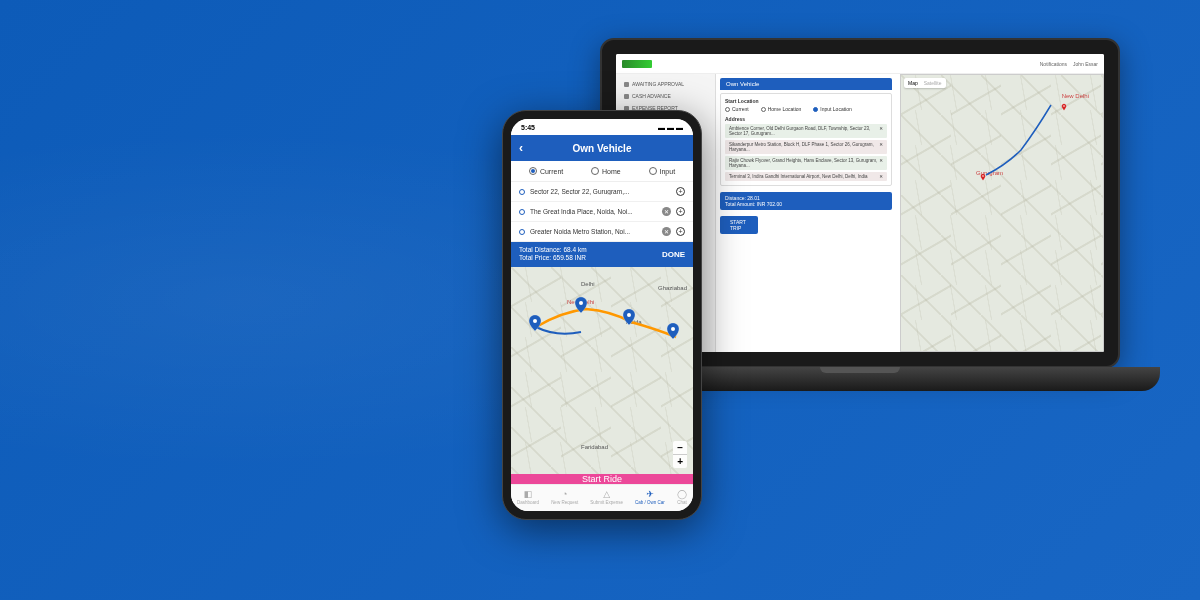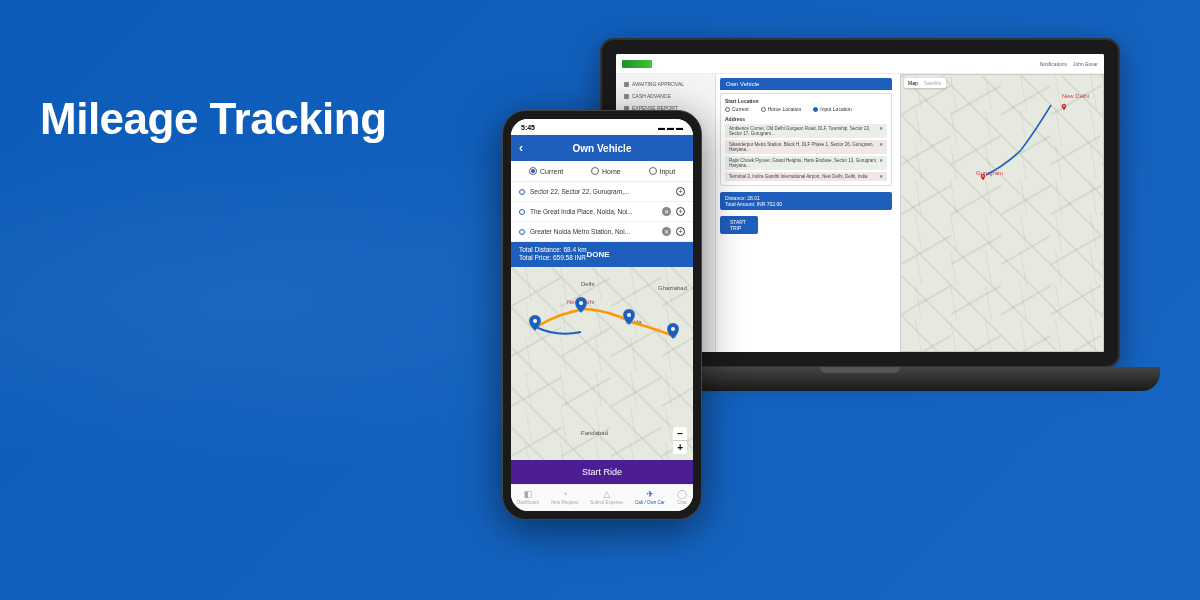--- a/index.html
+++ b/index.html
@@ -45,49 +45,48 @@
 .ph-back{position:absolute;left:8px;font-size:12px}
 .ph-radio-row{display:flex;justify-content:space-around;padding:6px 4px;border-bottom:1px solid #eee;font-size:7px;color:#333}
 .ph-radio{display:flex;align-items:center;gap:3px}
 .ph-radio-dot{width:8px;height:8px;border:1px solid #666;border-radius:50%;display:flex;align-items:center;justify-content:center}
 .ph-radio-dot.on::after{content:"";width:4px;height:4px;background:#1e5ebd;border-radius:50%}
 .ph-loc{display:flex;align-items:center;padding:5px 8px;font-size:6.5px;color:#333;gap:5px;border-bottom:1px solid #f0f0f0}
 .ph-loc-dot{width:6px;height:6px;border:1.5px solid #1e5ebd;border-radius:50%;flex-shrink:0}
 .ph-loc-text{flex:1;white-space:nowrap;overflow:hidden;text-overflow:ellipsis}
 .ph-loc-add{width:9px;height:9px;border:1px solid #333;border-radius:50%;display:flex;align-items:center;justify-content:center;font-size:7px;flex-shrink:0}
 .ph-loc-x{width:9px;height:9px;background:#888;border-radius:50%;color:#fff;display:flex;align-items:center;justify-content:center;font-size:6px;flex-shrink:0}
-.ph-totals{background:#1e5ebd;color:#fff;padding:4px 8px;font-size:6.5px;display:flex;justify-content:flex-start;align-items:center}
+.ph-totals{background:#1e5ebd;color:#fff;padding:4px 8px;font-size:6.5px;display:flex;justify-content:space-between;align-items:center}
 .ph-totals-left{line-height:1.3}
 .ph-done{font-size:8px;font-weight:700}
 .ph-map{flex:1;background:#e5e9e0;position:relative}
 .ph-map-labels{position:absolute;font-size:6px;color:#555}
 .ph-pin{position:absolute;width:12px;height:16px}
 .ph-zoom{position:absolute;bottom:6px;right:6px;display:flex;flex-direction:column;background:rgba(255,255,255,0.9);border-radius:2px;font-size:10px;font-weight:700}
 .ph-zoom span{padding:1px 4px;border-bottom:1px solid #ccc}
-.ph-start-ride{background:#4c1d95;color:#fff;text-align:center;padding:7px;font-size:9px;font-weight:500}
+.ph-start-ride{background:#ec4899;color:#fff;text-align:center;font-size:9px;font-weight:500}
 .ph-tabs{display:flex;justify-content:space-around;padding:4px 0 6px;background:#fafafa;border-top:1px solid #eee}
 .ph-tab{display:flex;flex-direction:column;align-items:center;font-size:4.5px;color:#aaa;gap:1px}
 .ph-tab.active{color:#1e5ebd}
 .ph-tab-icon{width:10px;height:10px;display:flex;align-items:center;justify-content:center;font-size:9px}
 .map-bg{position:absolute;inset:0;background:
  linear-gradient(45deg,transparent 48%,rgba(180,180,160,0.3) 49%,rgba(180,180,160,0.3) 51%,transparent 52%),
  linear-gradient(-30deg,transparent 48%,rgba(180,180,160,0.3) 49%,rgba(180,180,160,0.3) 51%,transparent 52%),
  linear-gradient(80deg,transparent 48%,rgba(180,180,160,0.2) 49%,rgba(180,180,160,0.2) 51%,transparent 52%),
  #e5e9e0;
  background-size:40px 40px,50px 50px,35px 35px,auto}
 .pin-svg{fill:#1e5ebd;stroke:#fff;stroke-width:0.5}
 .pin-svg.red{fill:#d62020}
 </style>
 </head>
 <body>
 
 <div class="bg-overlay"></div>
 
 <div class="content-left">
-  <h1 class="heading">Mileage Tracking</h1>
 </div>
 
 <div class="laptop">
   <div class="laptop-screen-outer">
     <div class="laptop-screen">
       <div class="lt-header">
         <div class="lt-logo"></div>
         <div class="lt-header-right">
           <span>Notifications</span>
           <span>John Essar</span>

